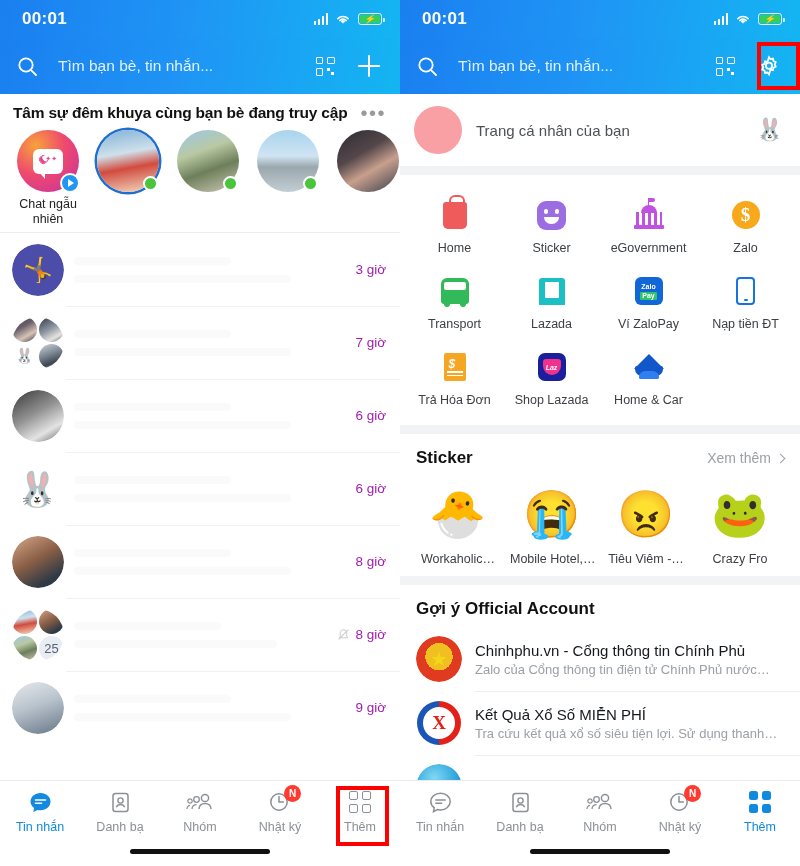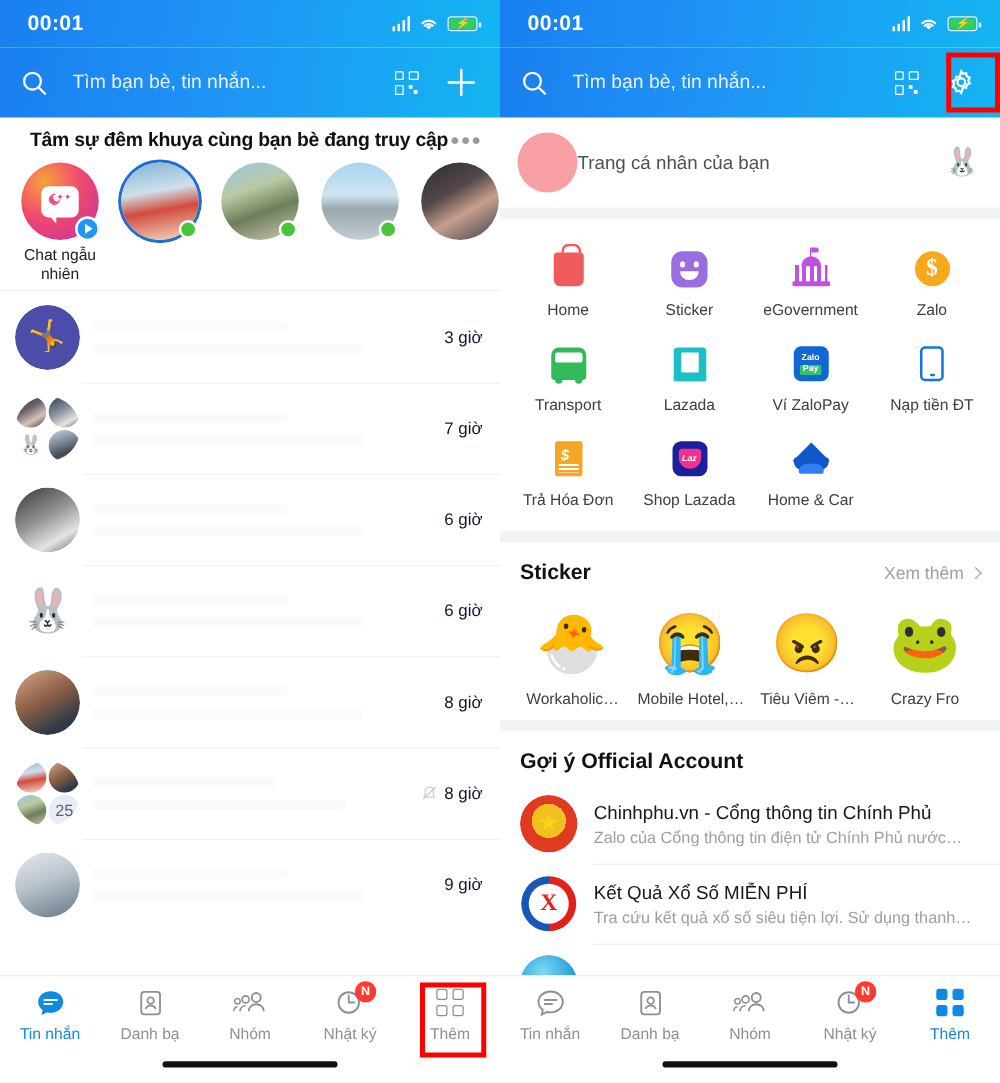--- a/index.html
+++ b/index.html
@@ -53,21 +53,21 @@
             linear-gradient(#fff,#fff) 100% 100%/3.2px 3.2px no-repeat; }
   .plus { position:relative; width:22px; height:22px; }
   .plus::before,.plus::after{content:"";position:absolute;background:#fff;border-radius:1px;}
   .plus::before{left:0;top:10px;width:22px;height:1.8px}
   .plus::after{top:0;left:10px;height:22px;width:1.8px}
 
   
   .hl { position:absolute; border:4px solid #ff0000; z-index:40; pointer-events:none; }
 
   
-  .stories-head { display:flex; align-items:center; justify-content:space-between; padding:10px 14px 4px 24px; }
+  .stories-head { display:flex; align-items:center; justify-content:space-between; padding:10px 14px 4px 13px; }
   .stories-title { font-size:15.5px; font-weight:bold; color:#111; letter-spacing:-0.2px; }
   .dots { color:#9a9a9a; font-size:20px; line-height:10px; letter-spacing:1.5px; }
   .stories { display:flex; gap:12px; padding:4px 0 6px 14px; }
   .story { width:68px; flex:0 0 auto; text-align:center; }
   .av { width:62px; height:62px; border-radius:50%; position:relative; margin:0 auto; overflow:visible; }
   .av .img { width:100%; height:100%; border-radius:50%; overflow:hidden; display:block; }
   .dot-on { position:absolute; right:1px; bottom:1px; width:15px; height:15px; border-radius:50%;
             background:#4ac43a; border:2.5px solid #fff; }
   .story-label { font-size:12.5px; color:#222; line-height:14.5px; margin-top:5px; }
   .ring { box-shadow:0 0 0 2.5px #1f6fd0; }
@@ -98,21 +98,21 @@
 
   
   .chatlist { border-top:1px solid #eceff1; }
   .row { display:flex; align-items:center; padding:0 14px 0 12px; height:73px; position:relative; }
   .row + .row::before { content:""; position:absolute; left:66px; right:0; top:0; height:1px; background:#f0f1f3; }
   .row-av { width:52px; height:52px; border-radius:50%; flex:0 0 auto; overflow:hidden; position:relative; }
   .row-mid { flex:1; min-width:0; padding:0 10px; }
   .ghost { height:8px; border-radius:4px; background:#fafafa; }
   .ghost.w1{width:58%;margin-bottom:10px}
   .ghost.w2{width:80%}
-  .row-time { font-size:13.5px; color:#0f172a; white-space:nowrap; display:flex; align-items:center; gap:5px; }
+  .row-time { font-size:13.5px; color:#a21caf; white-space:nowrap; display:flex; align-items:center; gap:5px; }
   .mute { width:13px; height:13px; opacity:.55; }
 
   
   .quad { width:52px; height:52px; position:relative; }
   .quad span { position:absolute; width:25px; height:25px; border-radius:50%; overflow:hidden; display:block; }
   .quad span:nth-child(1){left:0;top:0}.quad span:nth-child(2){right:0;top:0}
   .quad span:nth-child(3){left:0;bottom:0}.quad span:nth-child(4){right:0;bottom:0}
   .quad .cnt { background:#e8edf5; color:#5a6270; font-size:13px; display:flex; align-items:center; justify-content:center; border-radius:50%; }
 
   .bunny { width:52px;height:52px;display:flex;align-items:center;justify-content:center;font-size:34px;color:#444; }
@@ -126,21 +126,21 @@
   .tab-ico { height:26px; display:flex; align-items:center; justify-content:center; position:relative; }
   .homebar { position:absolute; bottom:12px; left:50%; transform:translateX(-50%); width:140px; height:5px; border-radius:3px; background:#111; }
   .badge { position:absolute; right:-9px; top:-4px; background:#ff3b30; color:#fff; font-size:10px;
            width:17px; height:17px; border-radius:50%; display:flex; align-items:center; justify-content:center; font-weight:bold; }
 
   .grid4 { width:22px; height:22px; display:grid; grid-template-columns:1fr 1fr; grid-template-rows:1fr 1fr; gap:4px; }
   .grid4 b { display:block; border:1.6px solid #8b9096; border-radius:2px; }
   .grid4.on b { border:none; background:#108ae0; border-radius:2.5px; }
 
   
-  .profile { height:72px; display:flex; align-items:center; padding:0 16px 0 14px; background:#fff; }
+  .profile { height:72px; display:flex; align-items:center; padding:0 16px 0 14px; gap:14px; background:#fff; }
   .profile-av { width:48px; height:48px; border-radius:50%; background:#f8a0a4; flex:0 0 auto; }
   .profile-name { flex:1; font-size:15px; color:#4c5157; }
   .sep { height:9px; background:#f2f3f5; }
 
   .apps { padding:14px 0 8px; }
   .apps-row { display:flex; padding:0 6px; }
   .app { flex:1; text-align:center; padding:8px 2px 10px; }
   .app-ico { height:36px; display:flex; align-items:center; justify-content:center; margin-bottom:8px; }
   .app-label { font-size:12.5px; color:#3c4045; white-space:nowrap; }
 

